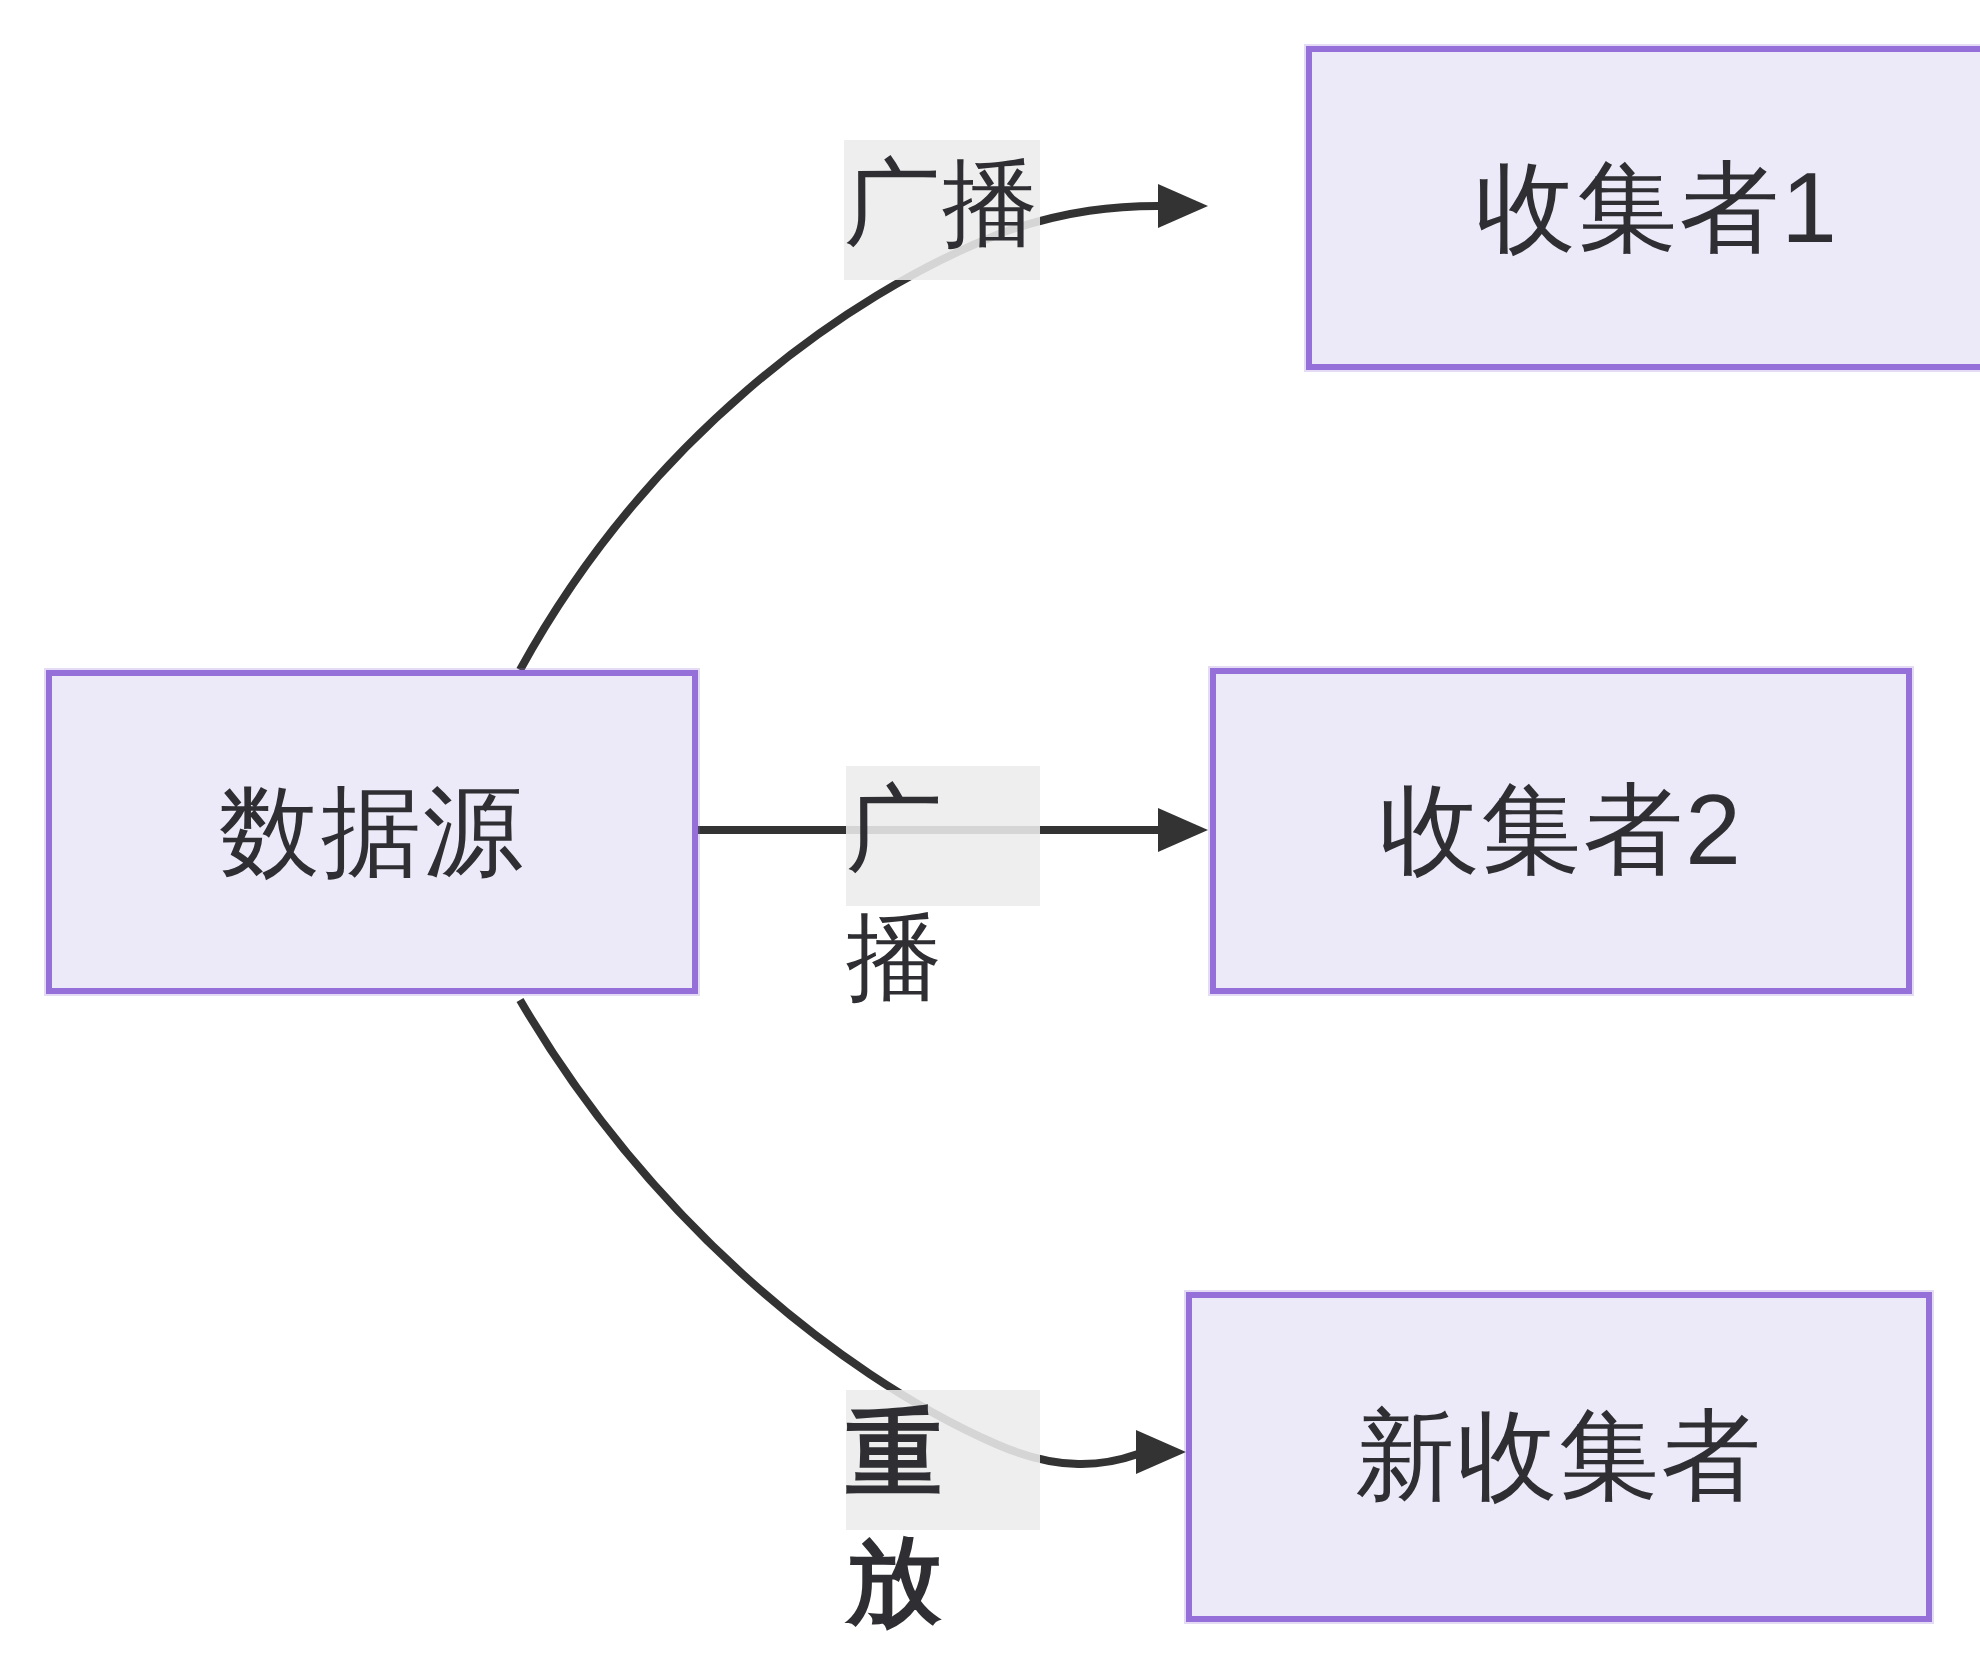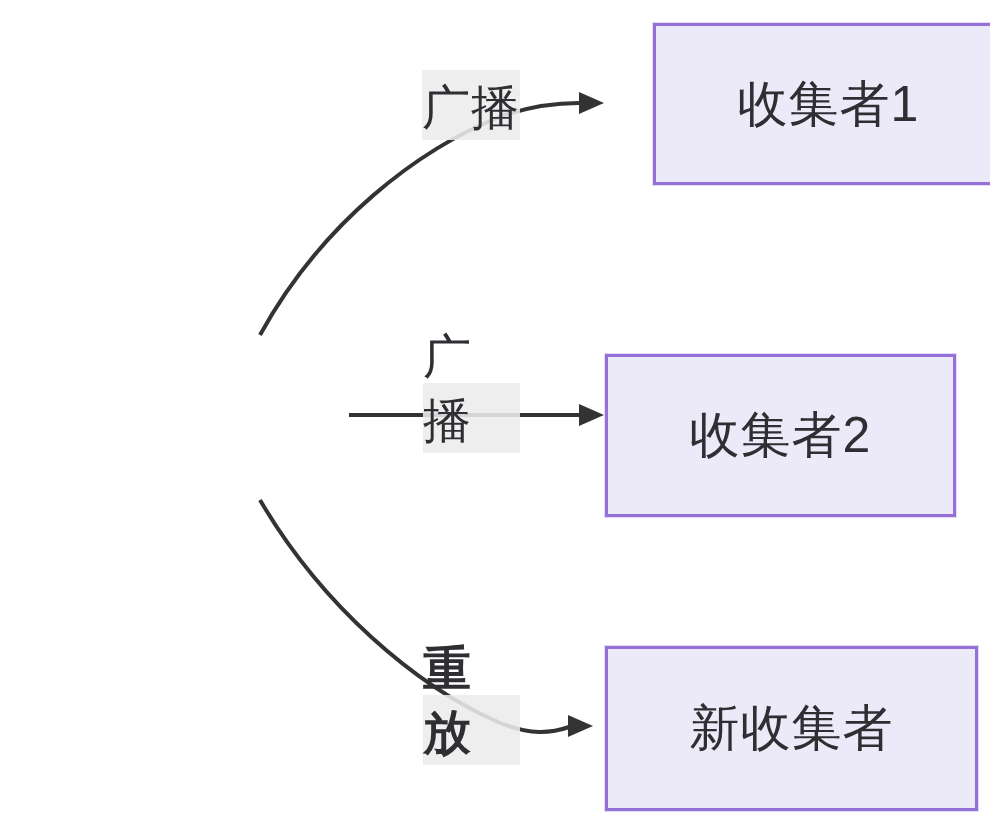--- a/index.html
+++ b/index.html
@@ -43,27 +43,27 @@
     display: flex;
     align-items: center;
     justify-content: center;
     color: var(--text);
     font-size: 50px;
     font-weight: 500;
     letter-spacing: 1px;
   }
   .node-source  { left: 23px;  top: 335px; width: 326px; height: 162px; }
   .node-c1      { left: 605px; top: 23px;  width: 351px; height: 162px; margin-left: 48px; }
-  .node-c2      { left: 605px; top: 334px; width: 351px; height: 163px; margin-top: 20px; }
-  .node-new     { left: 593px; top: 646px; width: 373px; height: 165px; margin-left: 12px; }
+  .node-c2      { left: 605px; top: 334px; width: 351px; height: 163px; }
+  .node-new     { left: 593px; top: 646px; width: 373px; height: 165px; }
   .edge-label {
     position: absolute;
     background: rgba(236, 236, 236, 0.88);
     display: flex;
-    align-items: flex-end;
+    align-items: flex-start;
     justify-content: center;
     color: var(--text);
     font-size: 48px;
     font-weight: 500;
     letter-spacing: 1px;
   }
   .elabel-1 { left: 422px; top: 70px;  width: 98px; height: 70px; }
   .elabel-2 { left: 423px; top: 383px; width: 97px; height: 70px; }
   .elabel-3 { left: 423px; top: 695px; width: 97px; height: 70px; font-weight: bold; }
   .watermark {
@@ -87,20 +87,23 @@
     <path class="edge" d="M 260 335 C 322 222, 420 148, 502 116 C 534 105, 558 103, 579 103"></path>
     <polygon class="arrow" points="579,92 579,114 604,103"></polygon>
 
     <path class="edge" d="M 349 415 H 579"></path>
     <polygon class="arrow" points="579,404 579,426 604,415"></polygon>
 
     <path class="edge" d="M 260 500 C 322 606, 416 686, 498 722 C 530 736, 552 733, 569 727"></path>
     <polygon class="arrow" points="568,715 568,737 593,726"></polygon>
   </svg>
 
+  <div class="node node-source">
+    <span>数据源</span>
+  </div>
 
   <div class="node node-c1">
     <span>收集者1</span>
   </div>
 
   <div class="node node-c2">
     <span>收集者2</span>
   </div>
 
   <div class="node node-new">

